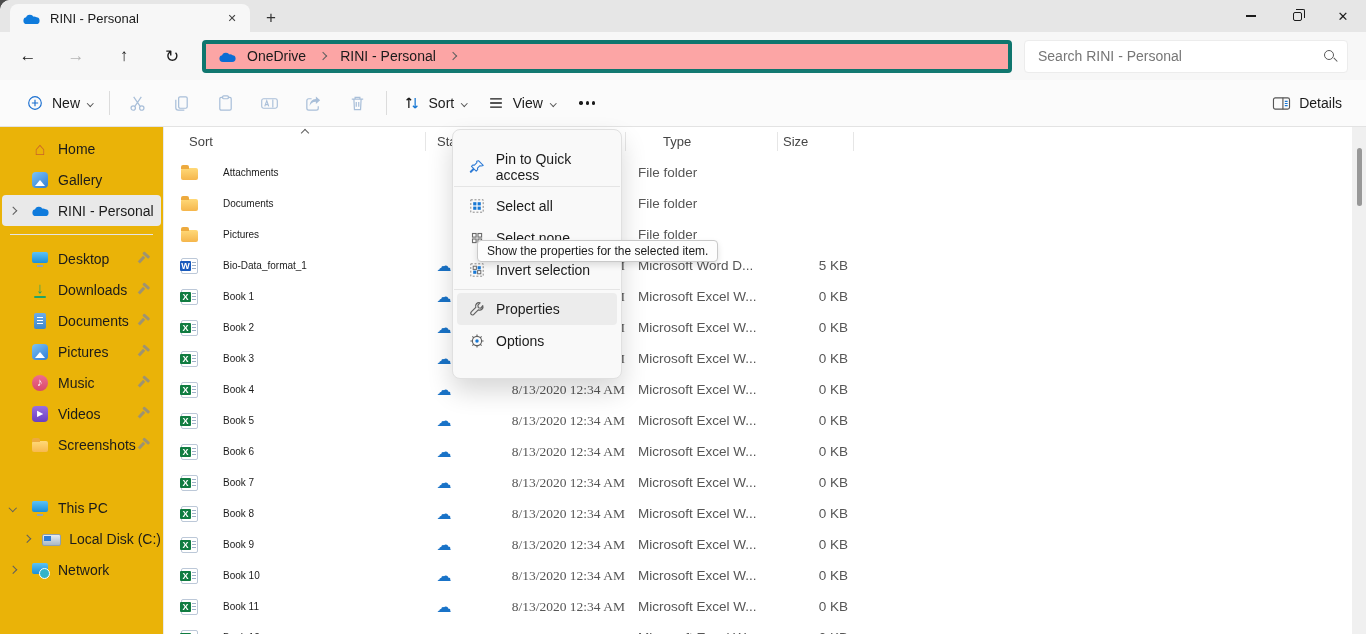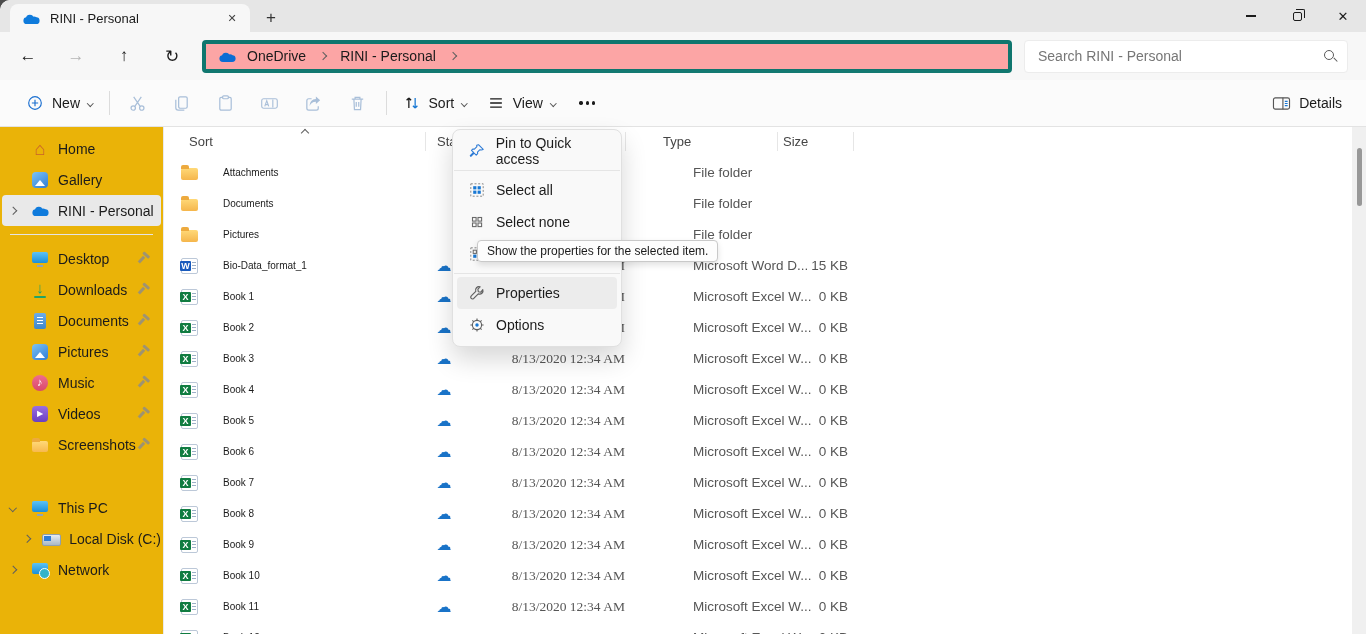--- a/index.html
+++ b/index.html
@@ -118,42 +118,42 @@
   .h-size   { left:619px; }
   .sortcaret { position:absolute; left:138px; top:3px; width:6px; height:6px;
                border-left:1.4px solid #5f5f5f; border-top:1.4px solid #5f5f5f; transform:rotate(45deg); }
   .colsep { position:absolute; top:5px; width:1px; height:19px; background:#e6e6e6; }
   .rows { position:absolute; top:30px; left:0; right:0; bottom:0; }
   .frow { position:relative; height:31px; display:flex; align-items:center; padding-left:17px; }
   .frow .fname { font-size:10px; margin-left:25px; white-space:nowrap; }
   .cell { position:absolute; font-size:13.5px; color:#565656; white-space:nowrap; }
   .c-status { left:271px; width:18px; text-align:center; color:#1973c8; font-size:15px; line-height:1; }
   .c-date { left:330px; width:131px; text-align:right;font-family:Liberation Serif, serif; }
-  .c-type { left:529px; }
+  .c-type { left:474px; }
   .c-size { left:590px; width:94px; text-align:right; }
 
   
   .fi { position:relative; width:17px; height:16px; flex:none; }
   .fi-folder { height:12px; margin-top:3px; border-radius:2px; background:linear-gradient(#ffd978,#f5b64c); }
   .fi-folder::before { content:""; position:absolute; top:-3px; left:0; width:8px; height:4px; background:#edaa3e; border-radius:2px 2px 0 0; }
   .fi-word, .fi-excel { background:#fff; border:1px solid #bcc8d8; border-radius:2px; }
   .fi-word::before, .fi-excel::before { position:absolute; left:-2px; top:2px; bottom:2px; width:11px; color:#fff;
       font-size:9px; font-weight:bold; display:flex; align-items:center; justify-content:center; border-radius:1px; }
   .fi-word::before  { content:"W"; background:#185abd; }
   .fi-excel::before { content:"X"; background:#107c41; }
   .fi-word::after, .fi-excel::after { content:""; position:absolute; right:1.5px; top:3px; width:4px; height:1.2px;
       background:#9db0c8; box-shadow:0 3px 0 #9db0c8, 0 6px 0 #9db0c8; }
 
   
   .scrolltrack { position:absolute; top:0; right:0; bottom:0; width:14px; background:#f0f0f0; }
   .scrollthumb { position:absolute; top:21px; left:4.5px; width:5px; height:58px; border-radius:3px; background:#989898; }
 
   
   .ctxmenu { position:absolute; left:452px; top:129px; width:170px; background:#f9f9f9; border:1px solid #e0e0e0;
-             border-radius:8px; box-shadow:0 12px 26px rgba(0,0,0,.16); padding:5px 0; z-index:50; }
+             border-radius:8px; box-shadow:0 12px 26px rgba(0,0,0,.16); padding:21px 0; z-index:50; }
   .mi { height:32px; display:flex; align-items:center; gap:11px; padding-left:12px; margin:0 4px; border-radius:4px; font-size:14px; }
   .mi.hovered { background:#ececec; }
   .msep { height:1px; background:#e5e5e5; margin:3px 1px; }
 
   
   .tooltip { position:absolute; left:477px; top:240px; height:22px; display:flex; align-items:center;
              background:#fdfdfd; border:1px solid #c9c9c9; border-radius:4px; padding:0 9px; font-size:12px;
              box-shadow:0 3px 6px rgba(0,0,0,.12); white-space:nowrap; z-index:60; }
 </style>
 </head>
@@ -405,21 +405,21 @@
             <span class="cell c-type">File folder</span>
             <span class="cell c-size"></span>
           </div>
 
           <div class="frow">
             <span class="fi fi-word"></span>
             <span class="fname">Bio-Data_format_1</span>
             <span class="cell c-status">☁</span>
             <span class="cell c-date">8/13/2020 12:34 AM</span>
             <span class="cell c-type">Microsoft Word D...</span>
-            <span class="cell c-size">15 KB</span>
+            <span class="cell c-size">5 KB</span>
           </div>
 
           <div class="frow">
             <span class="fi fi-excel"></span>
             <span class="fname">Book 1</span>
             <span class="cell c-status">☁</span>
             <span class="cell c-date">8/13/2020 12:34 AM</span>
             <span class="cell c-type">Microsoft Excel W...</span>
             <span class="cell c-size">0 KB</span>
           </div>

